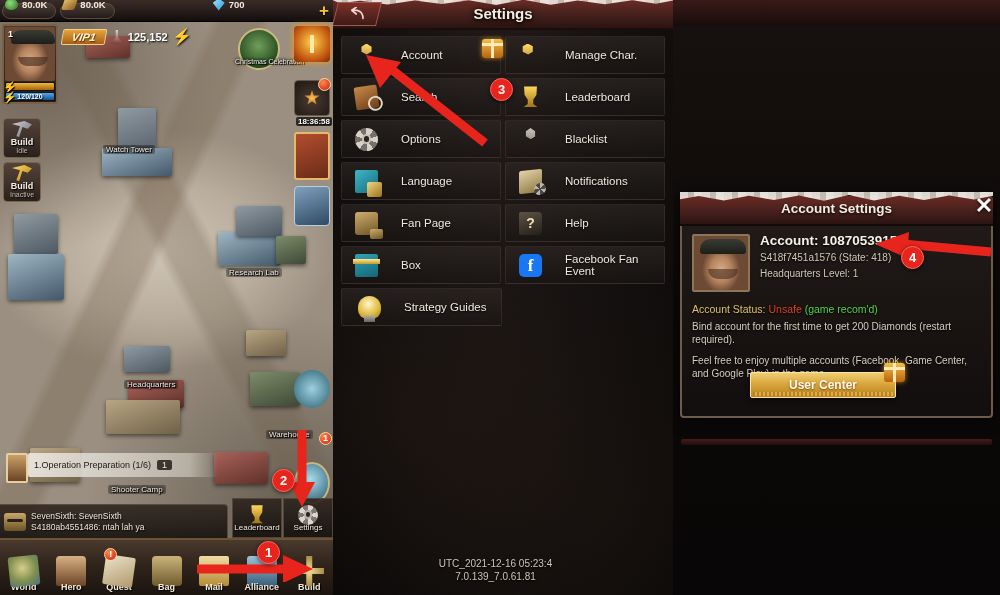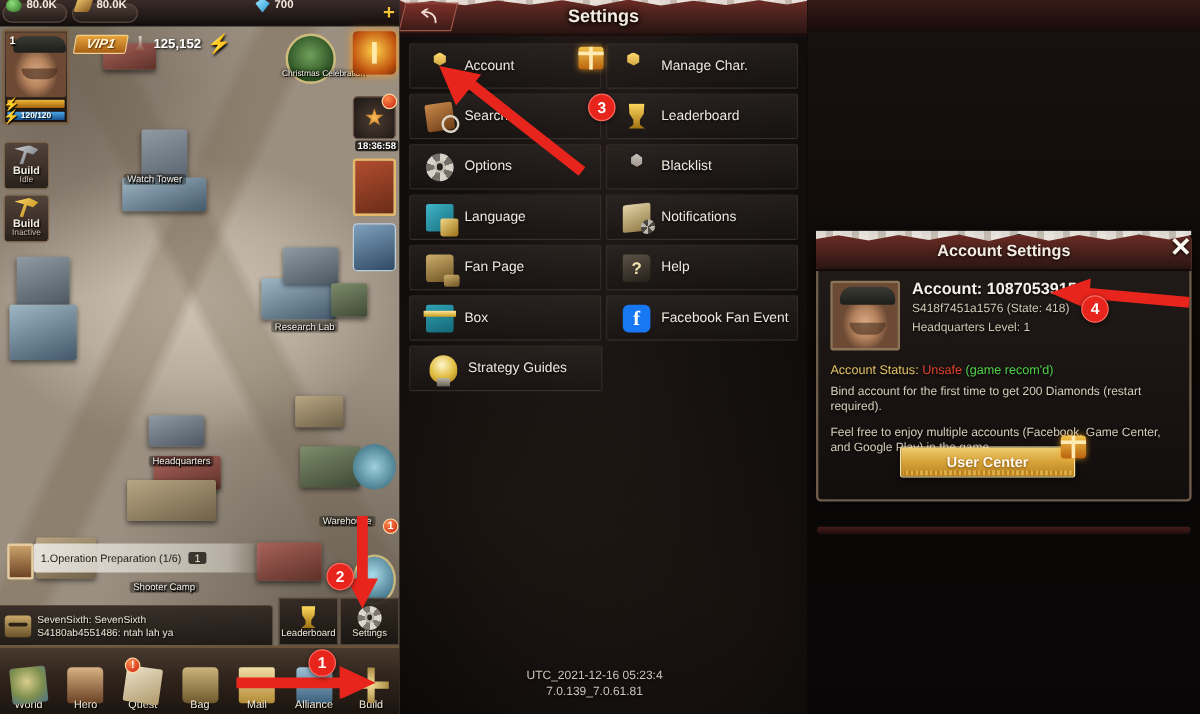--- a/index.html
+++ b/index.html
@@ -164,21 +164,21 @@
     background:linear-gradient(180deg,#caa06a,#6c4424); border:2px solid #e7cda0; border-radius:2px;}
 
   
   .bottom-nav {
     position:absolute; left:0; bottom:0; width:333px; height:57px;
     background:linear-gradient(180deg,#4a3a2e 0%,#32261d 40%,#1b140f 100%);
     border-top:2px solid #6b5337; display:flex;
   }
   .nav-item { flex:1; position:relative; display:flex; flex-direction:column; align-items:center; justify-content:flex-end; padding-bottom:3px;}
   .nav-item .nglyph { width:30px;height:30px; margin-bottom:-4px; }
-  .nav-item label { color:#f2e9d8; font-size:9px; text-shadow:1px 1px 1px #000; }
+  .nav-item label { color:#f2e9d8; font-size:9px; text-shadow:1px 1px 1px #000;font-weight:bold; }
   .g-world { background:radial-gradient(circle at 45% 40%,#d9cd8c,#7e8f4e 55%,#4c6f8a); border-radius:3px; transform:rotate(-6deg);}
   .g-hero  { background:linear-gradient(180deg,#d8b184,#6b4326); border-radius:4px 4px 2px 2px;}
   .g-quest { background:linear-gradient(150deg,#ece2cb,#b09a6c); border-radius:2px; transform:rotate(8deg);}
   .g-bag   { background:linear-gradient(180deg,#cbb47c,#6e5a2d); border-radius:4px;}
   .g-mail  { background:linear-gradient(180deg,#f0dca5,#b48c35); border-radius:2px;}
   .g-alli  { background:linear-gradient(180deg,#9fc2d6,#3a5f7c); border-radius:3px;}
   .g-more  { background:radial-gradient(circle,#f3dd9a,#8a6a1d); clip-path:polygon(40% 0,60% 0,60% 40%,100% 40%,100% 60%,60% 60%,60% 100%,40% 100%,40% 60%,0 60%,0 40%,40% 40%);}
 
   
   #panel-settings { left:333px; width:340px; background:#120f0e; }
@@ -203,21 +203,21 @@
   .back-btn {
     position:absolute; left:2px; top:2px; width:44px; height:24px;
     background:linear-gradient(180deg,#7d3029,#3d1b17); border:1px solid #a1574a;
     transform:skewX(-14deg); display:flex; align-items:center; justify-content:center;
   }
   .back-arrow { width:18px;height:14px; transform:skewX(14deg); }
 
   .set-grid { position:absolute; top:36px; left:8px; width:324px; }
   .set-row { display:flex; gap:4px; margin-bottom:4px; }
   .set-cell {
-    flex:1; height:38px; display:flex; align-items:center; gap:9px; padding-left:13px;
+    flex:1; height:38px; display:flex; align-items:center; gap:23px; padding-left:13px;
     background:linear-gradient(180deg,rgba(48,42,39,.62),rgba(26,22,20,.62));
     border:1px solid rgba(92,80,72,.3); border-radius:2px;
   }
   .set-cell.empty { background:transparent; border:none; }
   .set-cell span { color:#efe9df; font-size:11.5px; text-shadow:0 1px 2px #000; line-height:12px;}
   .sic { width:23px; height:23px; flex:0 0 23px; position:relative; }
   .sic-account { background:linear-gradient(180deg,#ffd970,#9c6c0c);
     clip-path:polygon(50% 0,72% 14%,72% 36%,50% 48%,28% 36%,28% 14%); }
   .sic-account::after{content:"";position:absolute;left:8%;bottom:0;width:84%;height:44%;
     background:linear-gradient(180deg,#ffd970,#9c6c0c); border-radius:46% 46% 8% 8%;}

